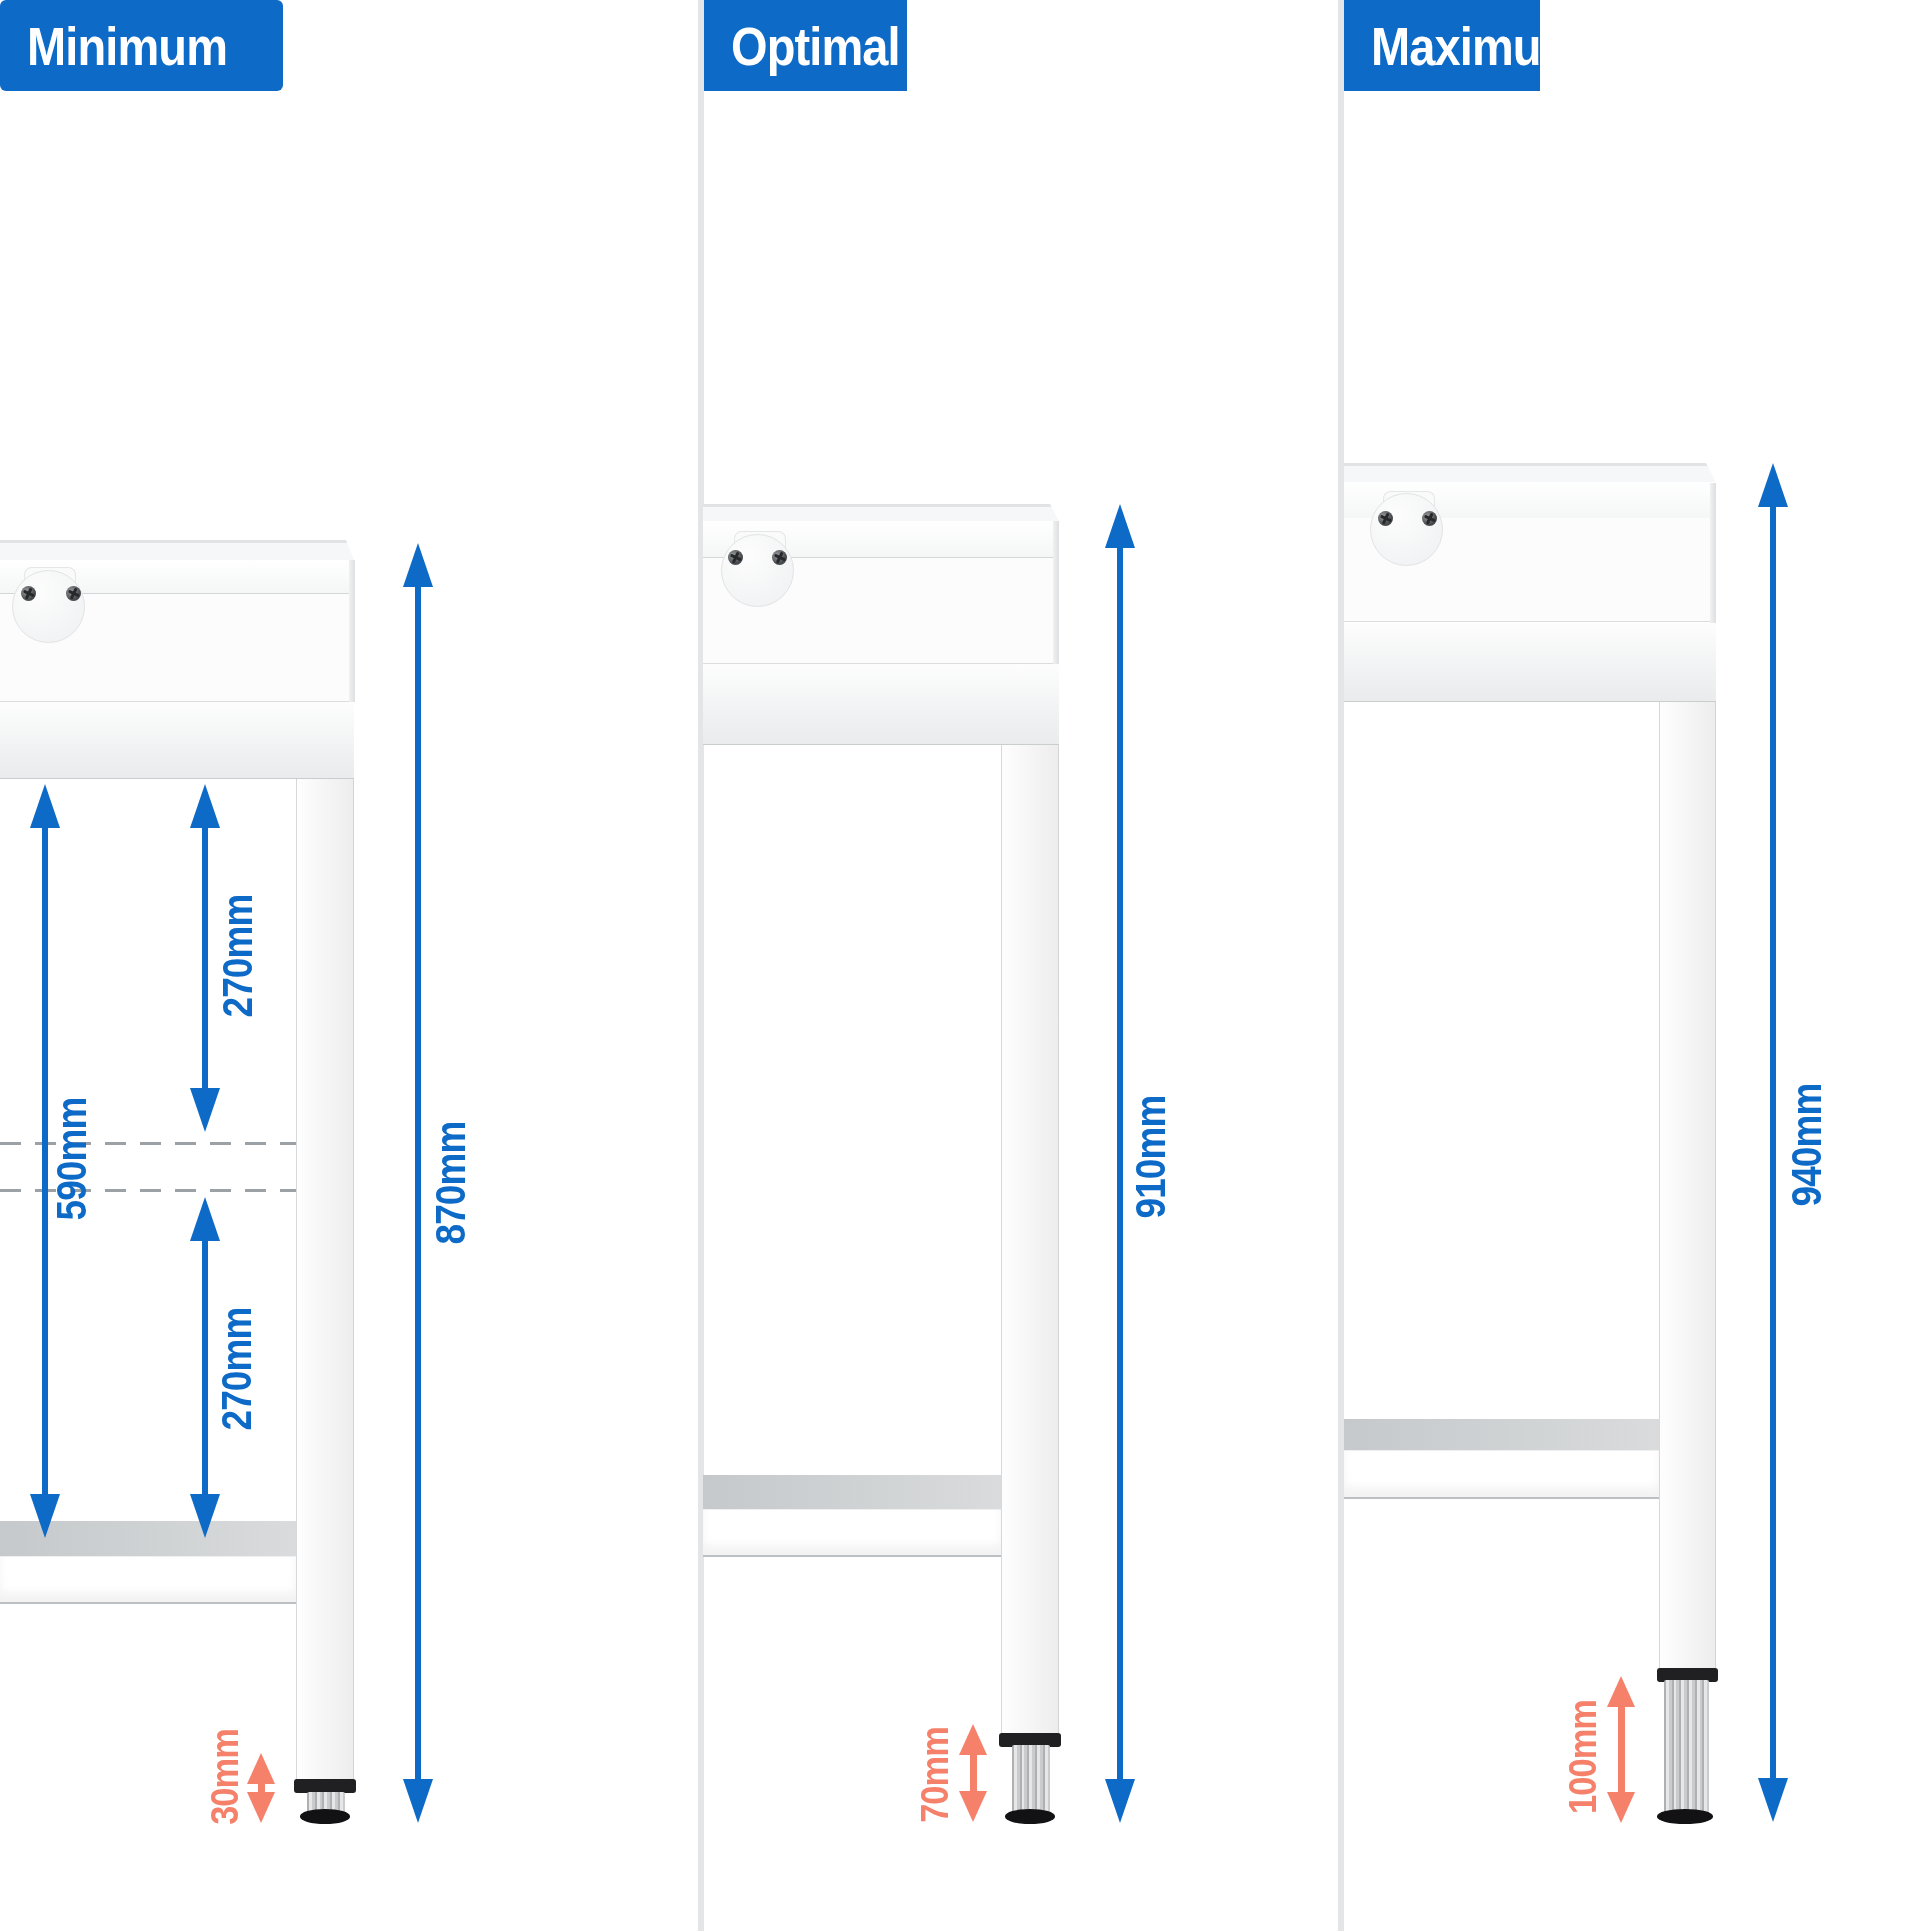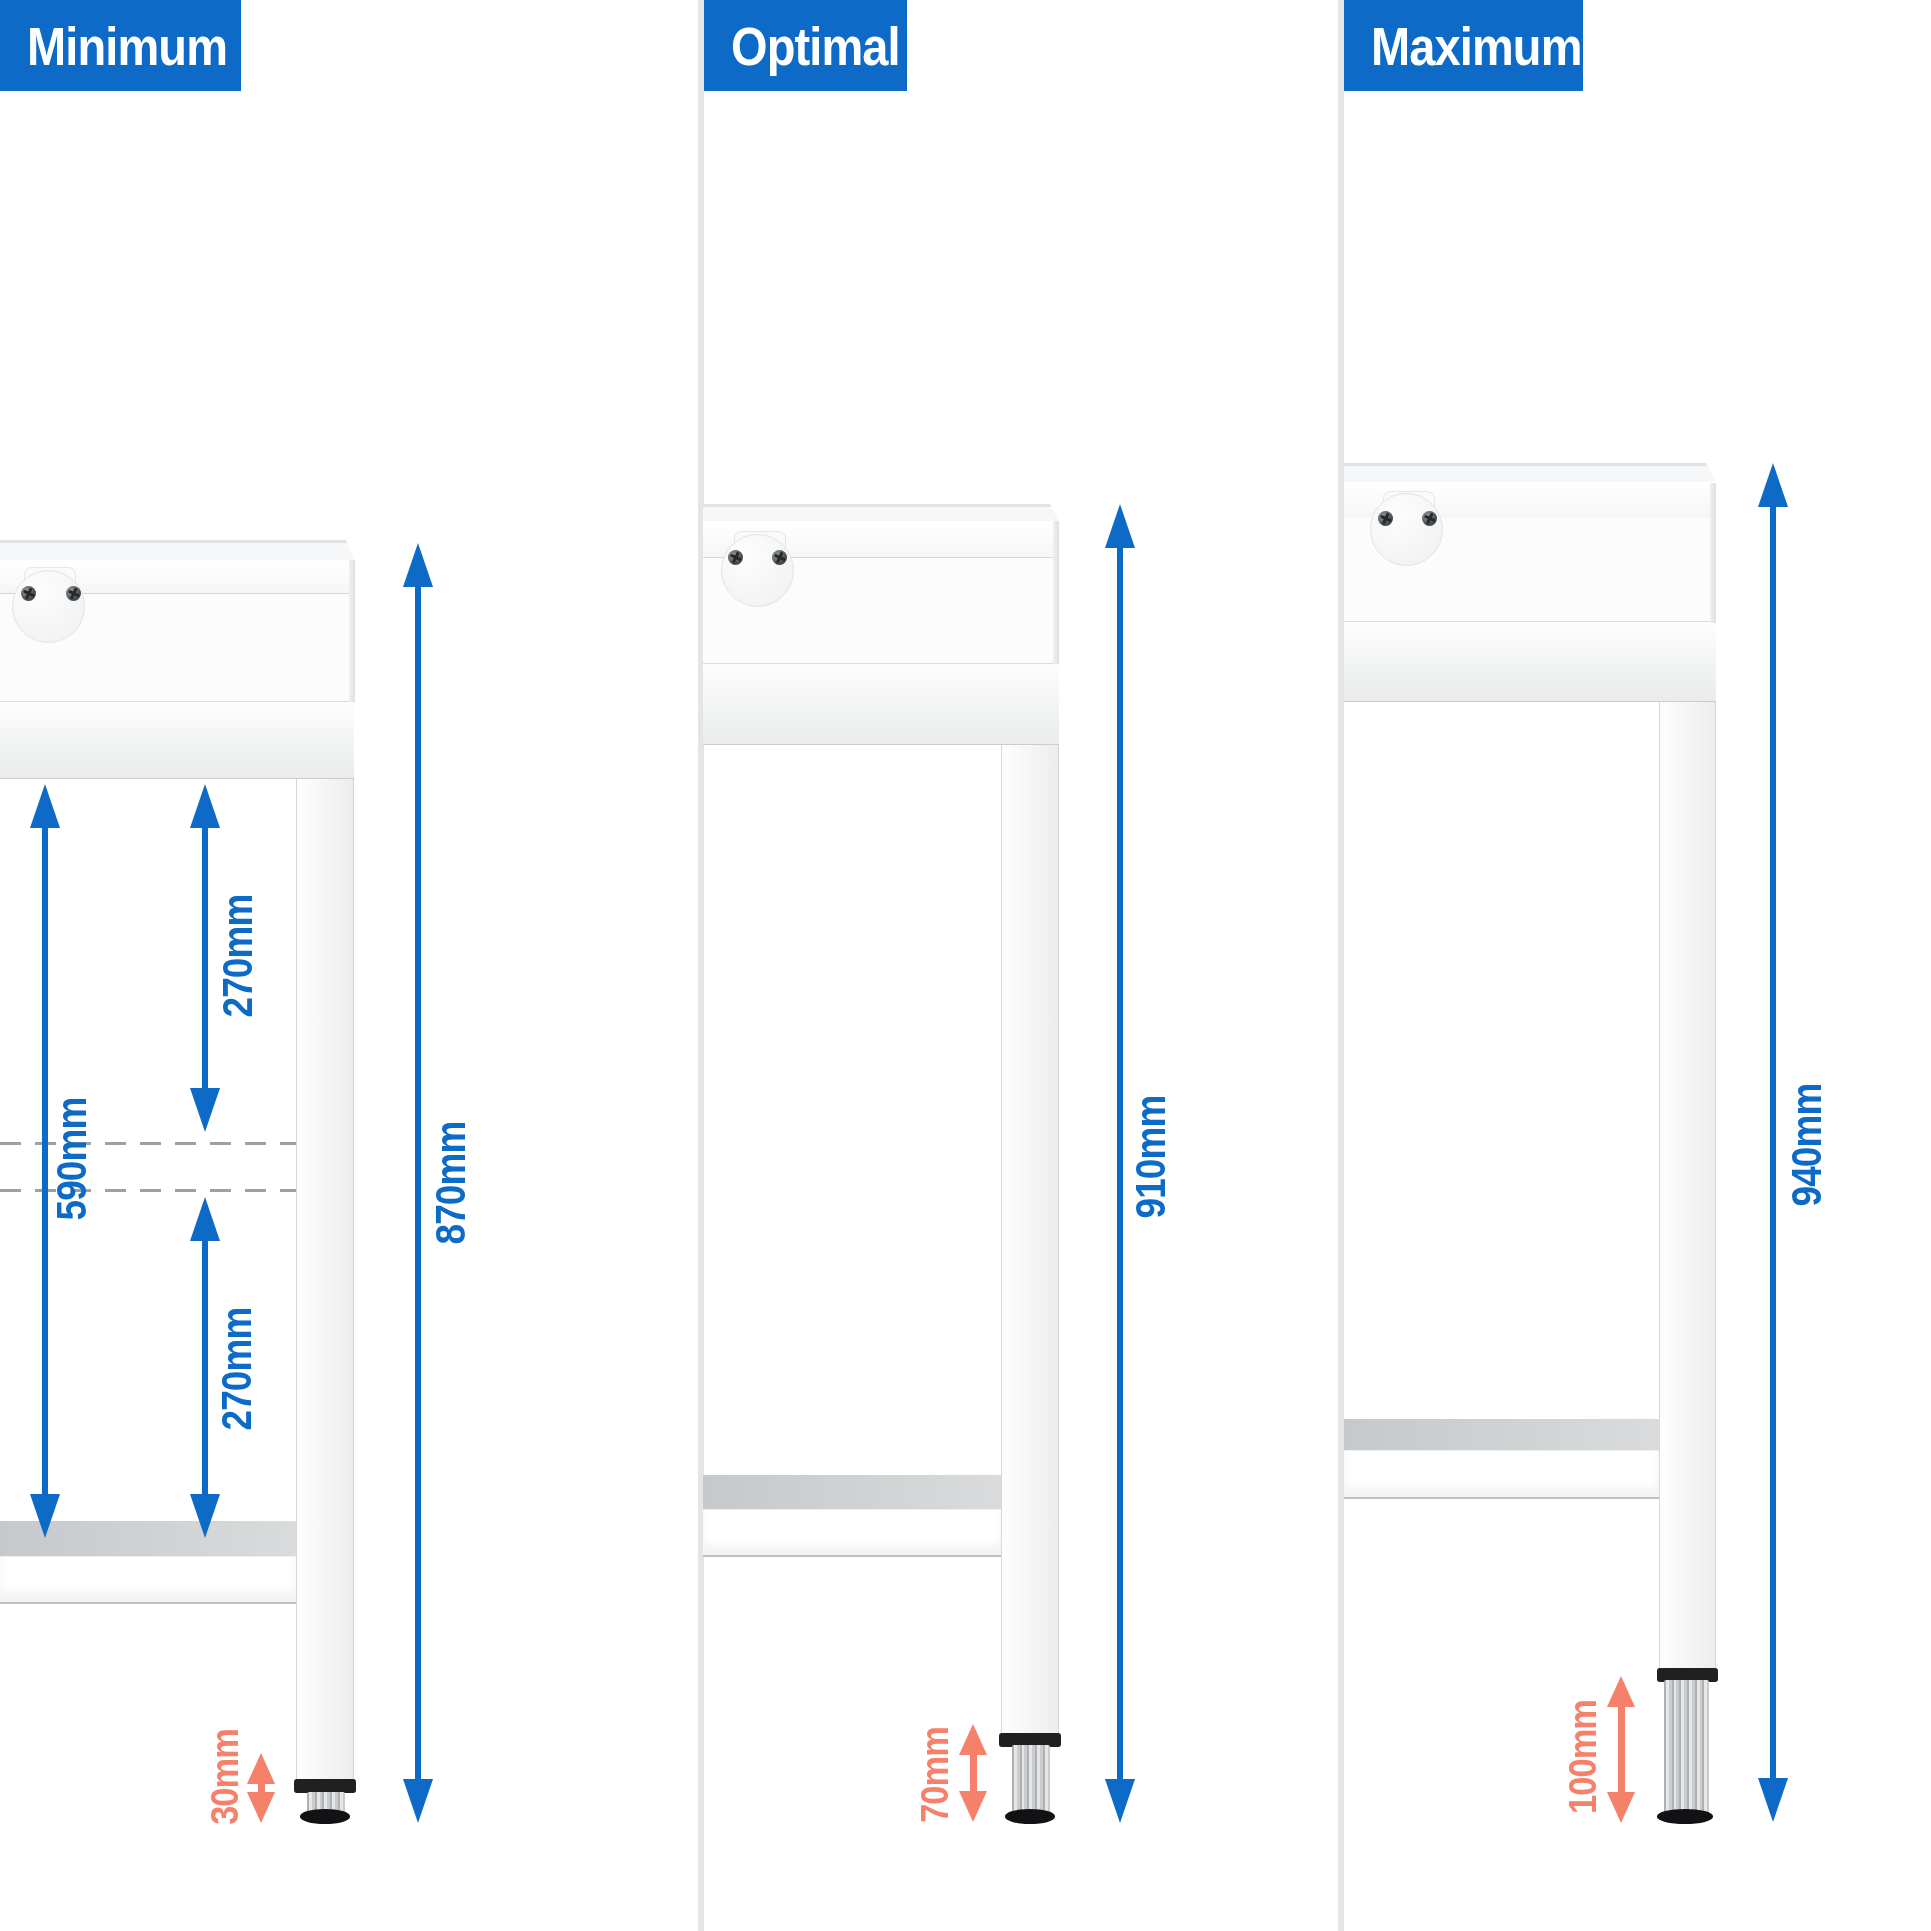--- a/index.html
+++ b/index.html
@@ -60,21 +60,21 @@
 </style>
 </head>
 <body>
 
 <div class="canvas">
 
   <div class="divider" style="left:698px;"></div>
   <div class="divider" style="left:1338px;"></div>
 
   <section>
-    <div class="hdr" style="left:0;width:241px;">
+    <div class="hdr" style="left:0;width:283px;border-radius:6px;">
       <span>Minimum</span>
     </div>
 
     <div class="part topstrip" style="left:0;top:540px;width:354px;height:20px;clip-path:polygon(0 0,346px 0,354px 20px,0 20px);"></div>
     <div class="part face" style="left:0;top:560px;width:354px;height:34px;"></div>
     <div class="part apron" style="left:0;top:594px;width:354px;height:108px;"></div>
     <div class="part redge" style="left:349px;top:560px;width:5.8px;height:142px;"></div>
     <div class="part rail" style="left:0;top:702px;width:354px;height:77px;"></div>
     <div class="part leg" style="left:296px;top:779px;width:58px;height:1000px;"></div>
     <div class="part shelfgray" style="left:0;top:1521px;width:296px;height:36px;"></div>
@@ -153,21 +153,21 @@
       <div class="ah up"></div>
         <div class="ln"></div>
         <div class="ah down"></div>
     </div>
 
     <div class="dim" style="left:1151px;top:1157px;">910mm</div>
     <div class="dim orange" style="left:935px;top:1775px;">70mm</div>
   </section>
 
   <section>
-    <div class="hdr" style="left:1344px;width:239px;">
+    <div class="hdr" style="left:1344px;width:196px;">
       <span>Maximum</span>
     </div>
 
     <div class="part topstrip" style="left:1344px;top:463px;width:372px;height:19.3px;clip-path:polygon(0 0,362px 0,372px 19.3px,0 19.3px);"></div>
     <div class="part face" style="left:1344px;top:483px;width:372px;height:36px;"></div>
     <div class="part apron" style="left:1344px;top:518px;width:372px;height:104px;"></div>
     <div class="part redge" style="left:1710px;top:483px;width:5.8px;height:140px;"></div>
     <div class="part rail" style="left:1344px;top:623px;width:372px;height:79px;"></div>
     <div class="part leg" style="left:1659px;top:702px;width:57px;height:966px;"></div>
     <div class="part shelfgray" style="left:1344px;top:1419px;width:315px;height:31px;"></div>

